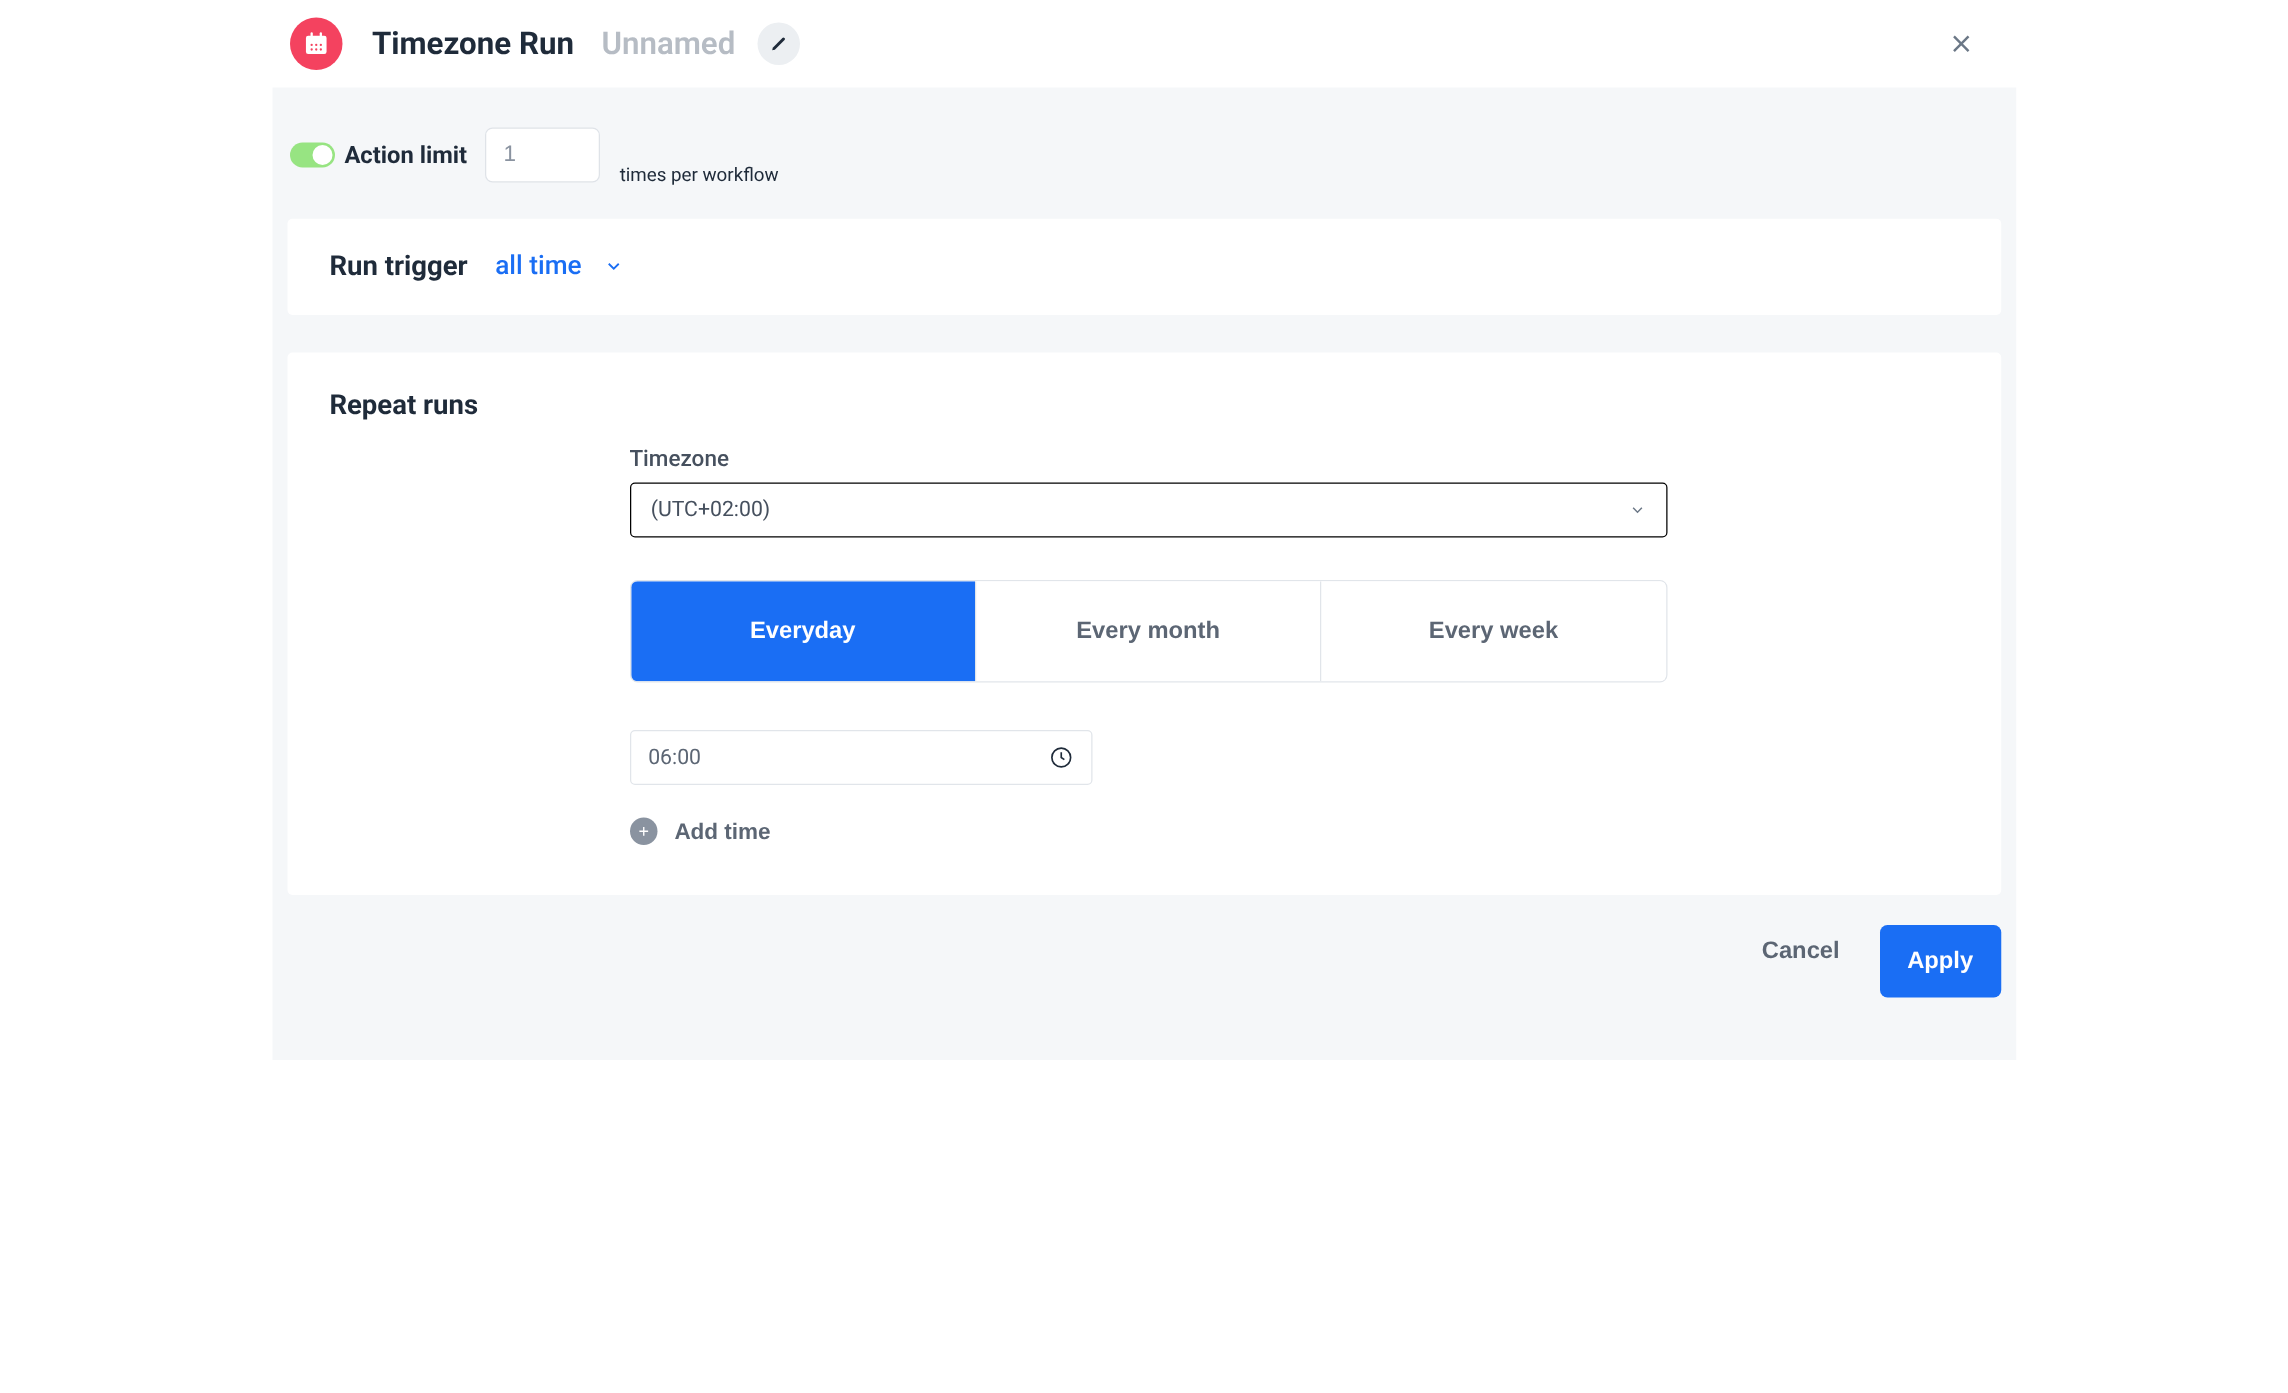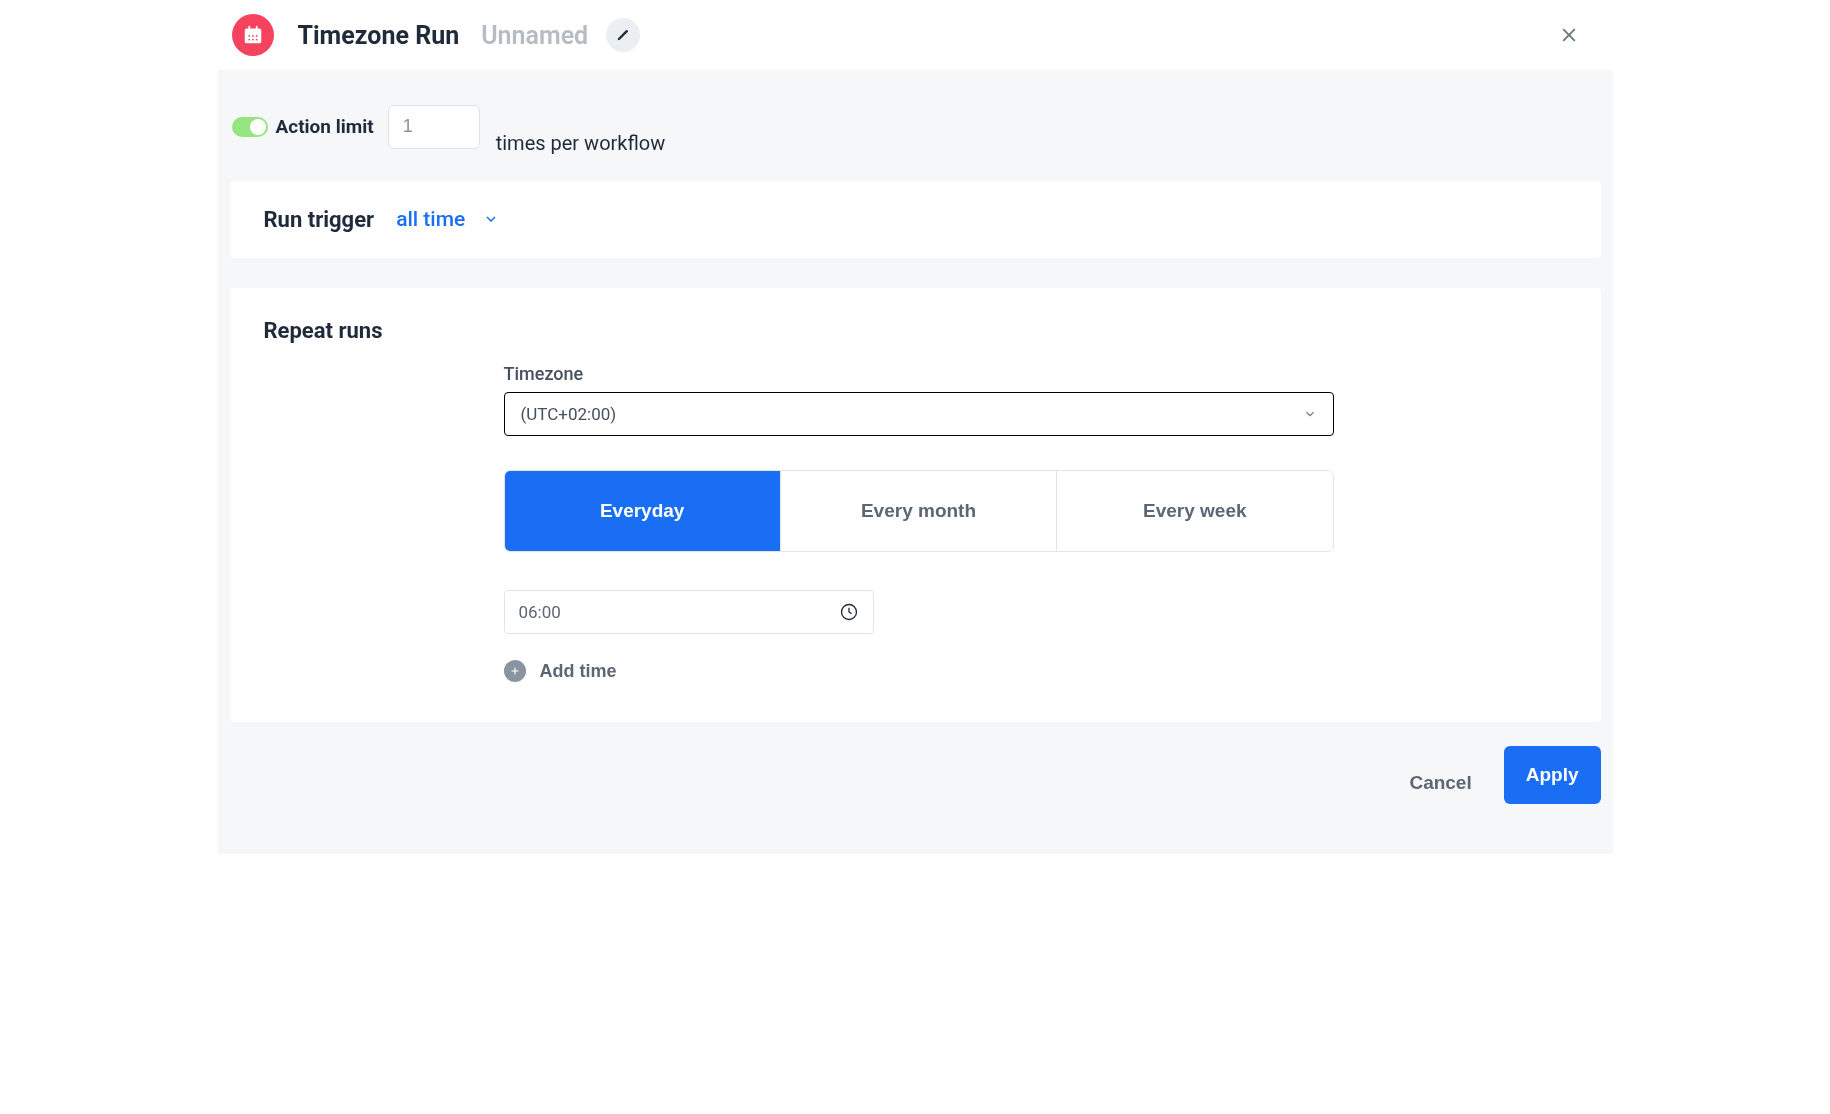--- a/index.html
+++ b/index.html
@@ -97,21 +97,21 @@
       height: 44px;
       border: 1px solid #dfe3e8;
       background: #fff;
       border-radius: 6px;
       margin-left: 14px;
       padding: 0 14px;
       font-size: 18px;
       color: #8a93a0;
     }
     .limit-suffix {
-      font-size: 20px;
+      font-size: 15px;
       margin-left: 16px;
       color: #1f2b3a;
       margin-top: 33px;
     }
 
     .card {
       background: #fff;
       border-radius: 4px;
       margin: 0 12px;
     }
@@ -226,21 +226,21 @@
       display: flex; align-items: center; justify-content: center;
       margin-right: 14px;
     }
     .plus-circle svg { width: 12px; height: 12px; stroke: #fff; stroke-width: 2.2; }
     .add-time-text { font-size: 18px; color: #5c6674; font-weight: 600; }
 
     
     .footer {
       display: flex;
       justify-content: flex-end;
-      align-items: flex-end;
+      align-items: flex-start;
       padding: 24px 12px 30px 12px;
     }
     .btn-cancel {
       font-size: 19px;
       font-weight: 600;
       color: #5c6674;
       background: transparent;
       border: none;
       cursor: pointer;
       padding: 10px 18px;

